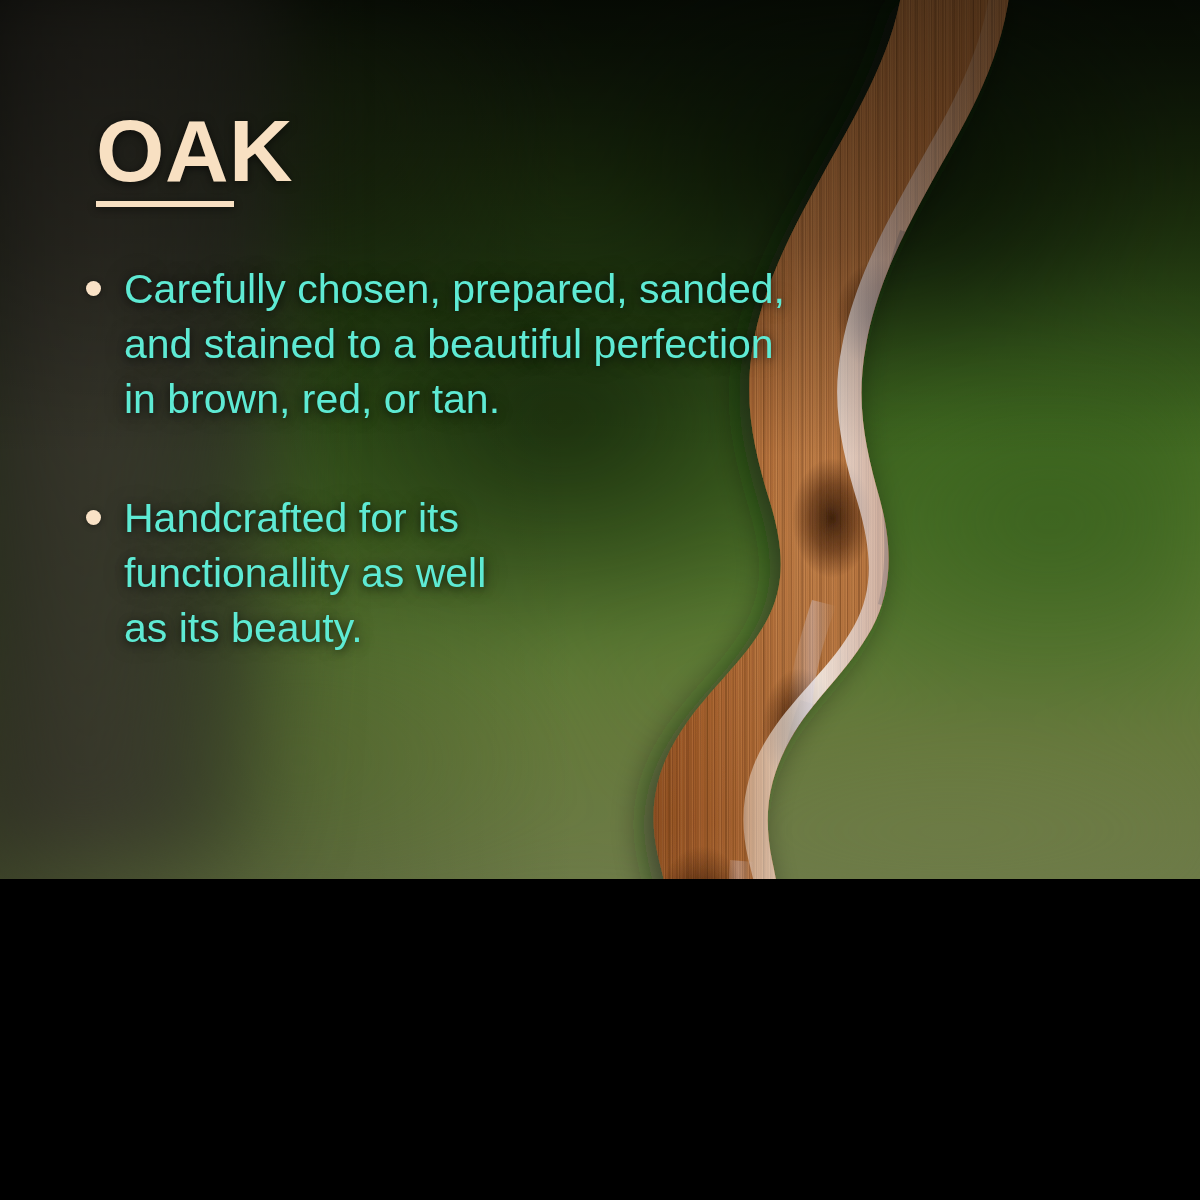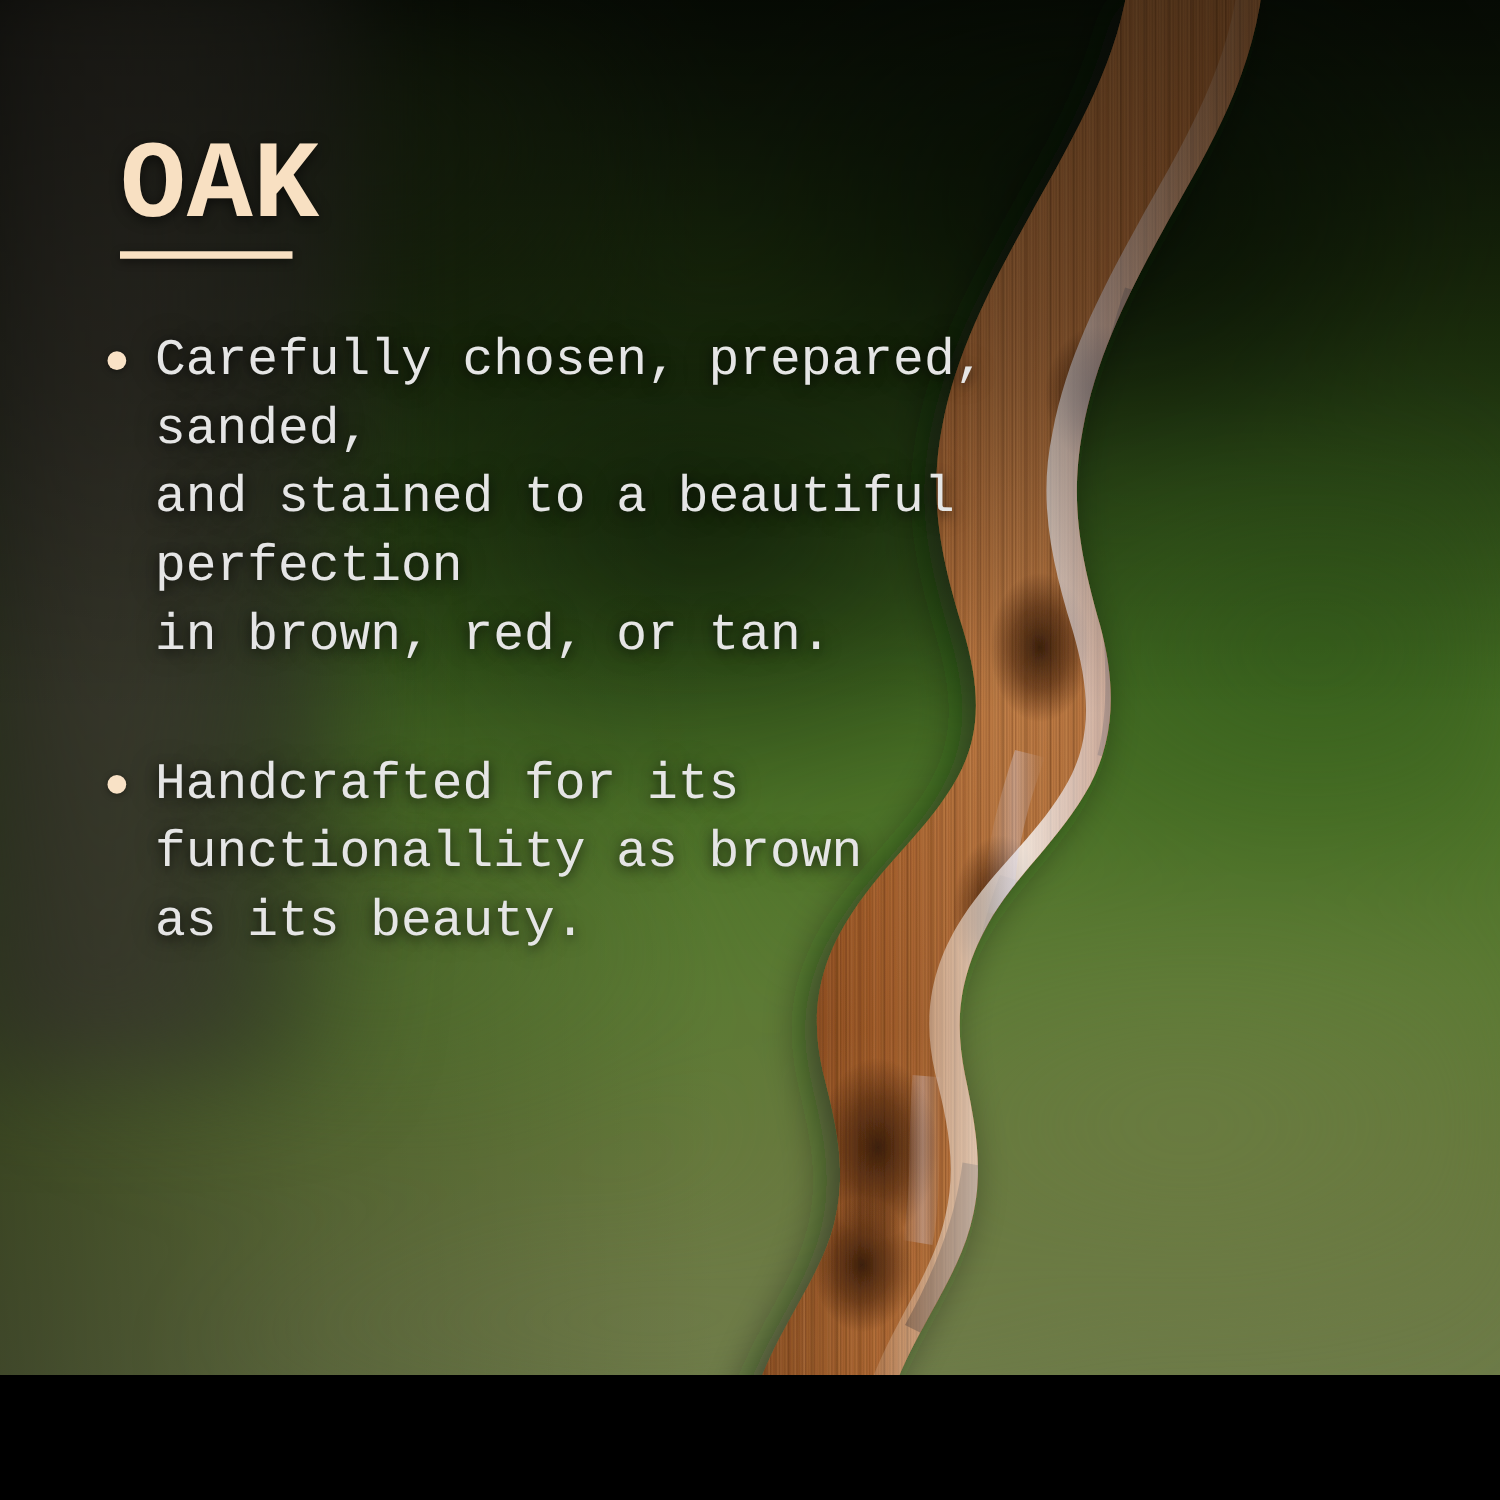--- a/index.html
+++ b/index.html
@@ -3,23 +3,23 @@
 <meta charset="utf-8">
 <style>
   html, body {
     margin: 0;
     padding: 0;
     background: #000;
   }
   #canvas {
     position: relative;
     width: 1200px;
-    height: 1100px;
+    height: 879px;
     overflow: hidden;
-    font-family: Liberation Mono, monospace;
+    font-family: Liberation Sans, sans-serif;
     background: #3f5a20;
   }
 
   
   .bg-layer { position: absolute; inset: 0; }
 
   
   .bg-base {
     background:
       linear-gradient(to bottom,
@@ -120,21 +120,21 @@
     left: 2px;
     top: 19px;
     width: 15px;
     height: 15px;
     border-radius: 50%;
     background: #f9e2c6;
     box-shadow: 0 1px 6px rgba(0,0,0,0.4);
   }
   .bullet-text {
     display: block;
-    color: #e5e5e5;
+    color: #5eead4;
     font-size: 41px;
     line-height: 55px;
     font-weight: normal;
     white-space: pre-line;
     text-shadow: 0 2px 9px rgba(0,0,0,0.60), 0 0 22px rgba(0,0,0,0.35);
   }
 </style>
 </head>
 <body>
 
@@ -286,19 +286,19 @@
     <ul class="bullets">
       <li class="bullet-item">
         <span class="bullet-dot"></span>
         <span class="bullet-text">Carefully chosen, prepared, sanded,
 and stained to a beautiful perfection
 in brown, red, or tan.</span>
       </li>
       <li class="bullet-item">
         <span class="bullet-dot"></span>
         <span class="bullet-text">Handcrafted for its
-functionallity as brown
+functionallity as well
 as its beauty.</span>
       </li>
     </ul>
 
   </div>
 </div>
 
 </body></html>

